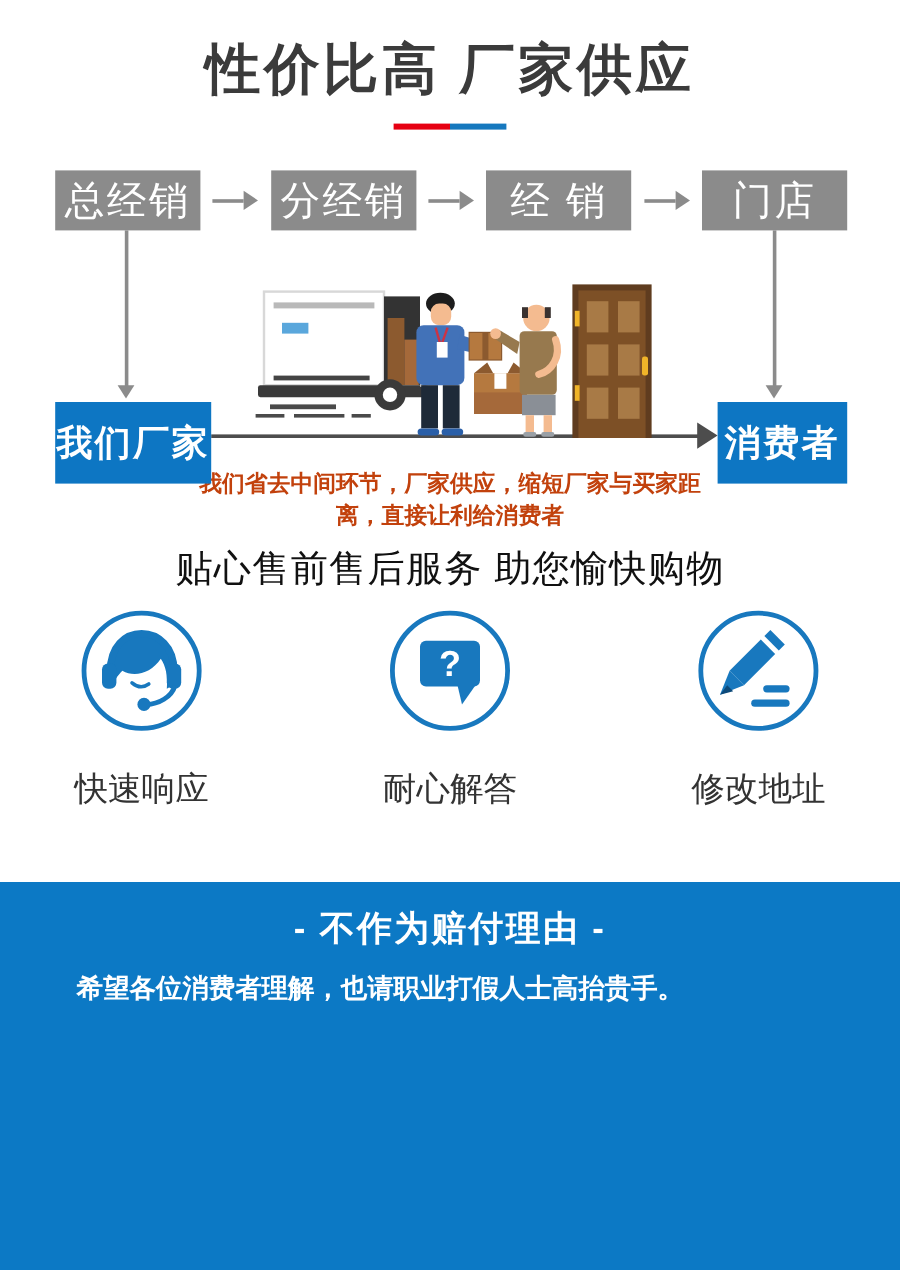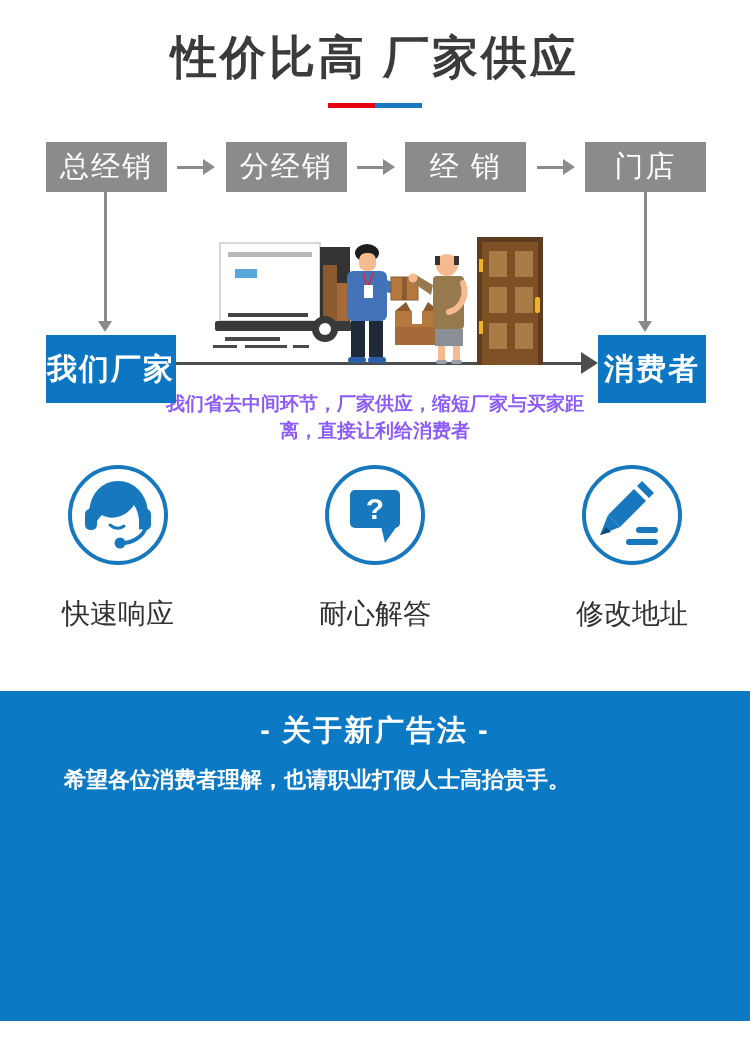--- a/index.html
+++ b/index.html
@@ -21,21 +21,21 @@
   .accent-blue { flex:1; background:#1678be; }
 
   
   .flow { position:relative; height:330px; margin-top:10px; }
   .chain {
     position:absolute; top:24px; left:46px; right:44px;
     display:flex; align-items:center; justify-content:space-between;
   }
   .chain-box {
     width:121px; height:50px; background:#8b8b8b; color:#fff;
-    font-size:29px; letter-spacing:2px;
+    font-size:33px; letter-spacing:2px;
     display:flex; align-items:center; justify-content:center;
     white-space:pre;
   }
   .conn { flex:1; display:flex; align-items:center; justify-content:center; }
   .conn-line { width:26px; height:3px; background:#8b8b8b; }
   .conn-head {
     width:0; height:0;
     border-top:8px solid transparent; border-bottom:8px solid transparent;
     border-left:12px solid #8b8b8b;
   }
@@ -62,21 +62,21 @@
     display:flex; align-items:center; justify-content:center;
   }
   .end-box.factory  { left:46px;  width:130px; }
   .end-box.consumer { left:598px; width:108px; }
 
   .illustration { position:absolute; left:195px; top:107px; z-index:2; }
 
   .caption { position:absolute; top:272px; left:0; right:0; text-align:center; }
   .caption-inner {
     width:418px; margin:0 auto; font-size:19px; line-height:27px;
-    color:#8b5cf6; font-weight:600; text-align:center;
+    color:#c2410c; font-weight:600; text-align:center;
   }
 
   
   .services { text-align:center; margin-top:7px; }
   .services .s-title { margin:0; font-size:31px; font-weight:400; color:#111; letter-spacing:1px; line-height:37px; }
   .service-row { display:flex; justify-content:space-between; padding:0 48px; margin-top:15px; }
   .service-item { width:140px; display:flex; flex-direction:column; align-items:center; }
   .service-item svg { display:block; }
   .service-label { margin-top:28px; font-size:28px; color:#333; }
 
@@ -208,20 +208,21 @@
       <rect x="340" y="72" width="5" height="16" rx="2" fill="#f0b429"></rect>
     </g>
   </svg>
 
   <div class="caption">
     <div class="caption-inner">我们省去中间环节，厂家供应，缩短厂家与买家距离，直接让利给消费者</div>
   </div>
 </div>
 
 <div class="services">
+  <h2 class="s-title">贴心售前售后服务 助您愉快购物</h2>
 
   <div class="service-row">
 
     <div class="service-item">
       <svg width="104" height="104" viewBox="0 0 104 104">
         <circle cx="52" cy="52" r="48" fill="#ffffff" stroke="#1878be" stroke-width="4"></circle>
         <path d="M54,22 C70,22 82,35 80,56 C79,62 76,66 73,67 C74,56 72,48 68,42 C60,54 46,58 36,52 C32,56 29,60 28,66 C25,64 23,60 23,52 C23,35 38,22 54,22 Z" fill="#1878be"></path>
         <path d="M26,52 C26,32 38,21 52,21 C66,21 79,32 79,52" stroke="#1878be" stroke-width="6" fill="none"></path>
         <rect x="19" y="46" width="12" height="21" rx="5" fill="#1878be"></rect>
         <rect x="73" y="46" width="12" height="21" rx="5" fill="#1878be"></rect>
@@ -253,15 +254,15 @@
         <rect x="56" y="64" width="22" height="6" rx="3" fill="#1878be"></rect>
         <rect x="46" y="76" width="32" height="6" rx="3" fill="#1878be"></rect>
       </svg>
       <div class="service-label">修改地址</div>
     </div>
 
   </div>
 </div>
 
 <div class="notice">
-  <h3 class="n-title">- 关于新广告法 -</h3>
+  <h3 class="n-title">- 不作为赔付理由 -</h3>
   <p>希望各位消费者理解，也请职业打假人士高抬贵手。</p>
 </div>
 
 </body></html>

